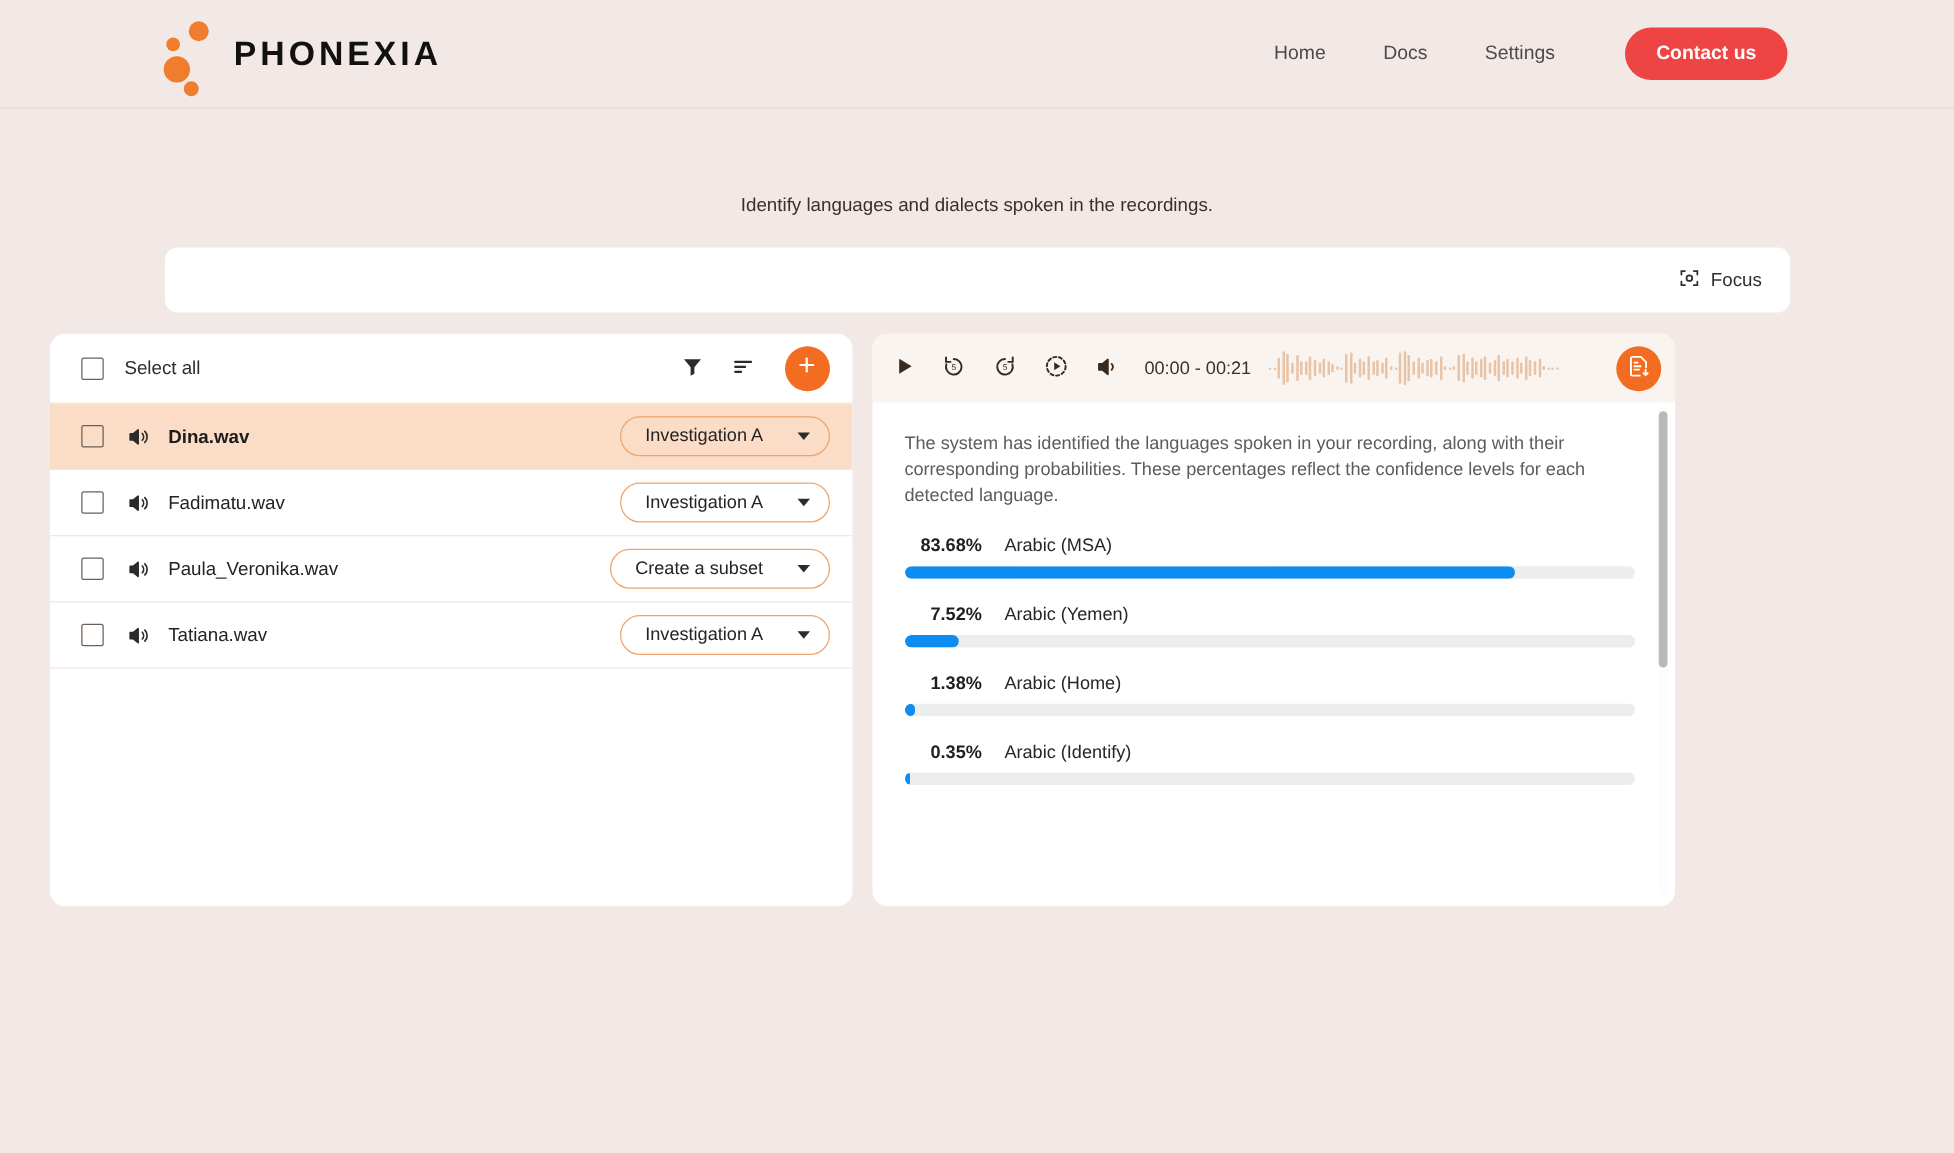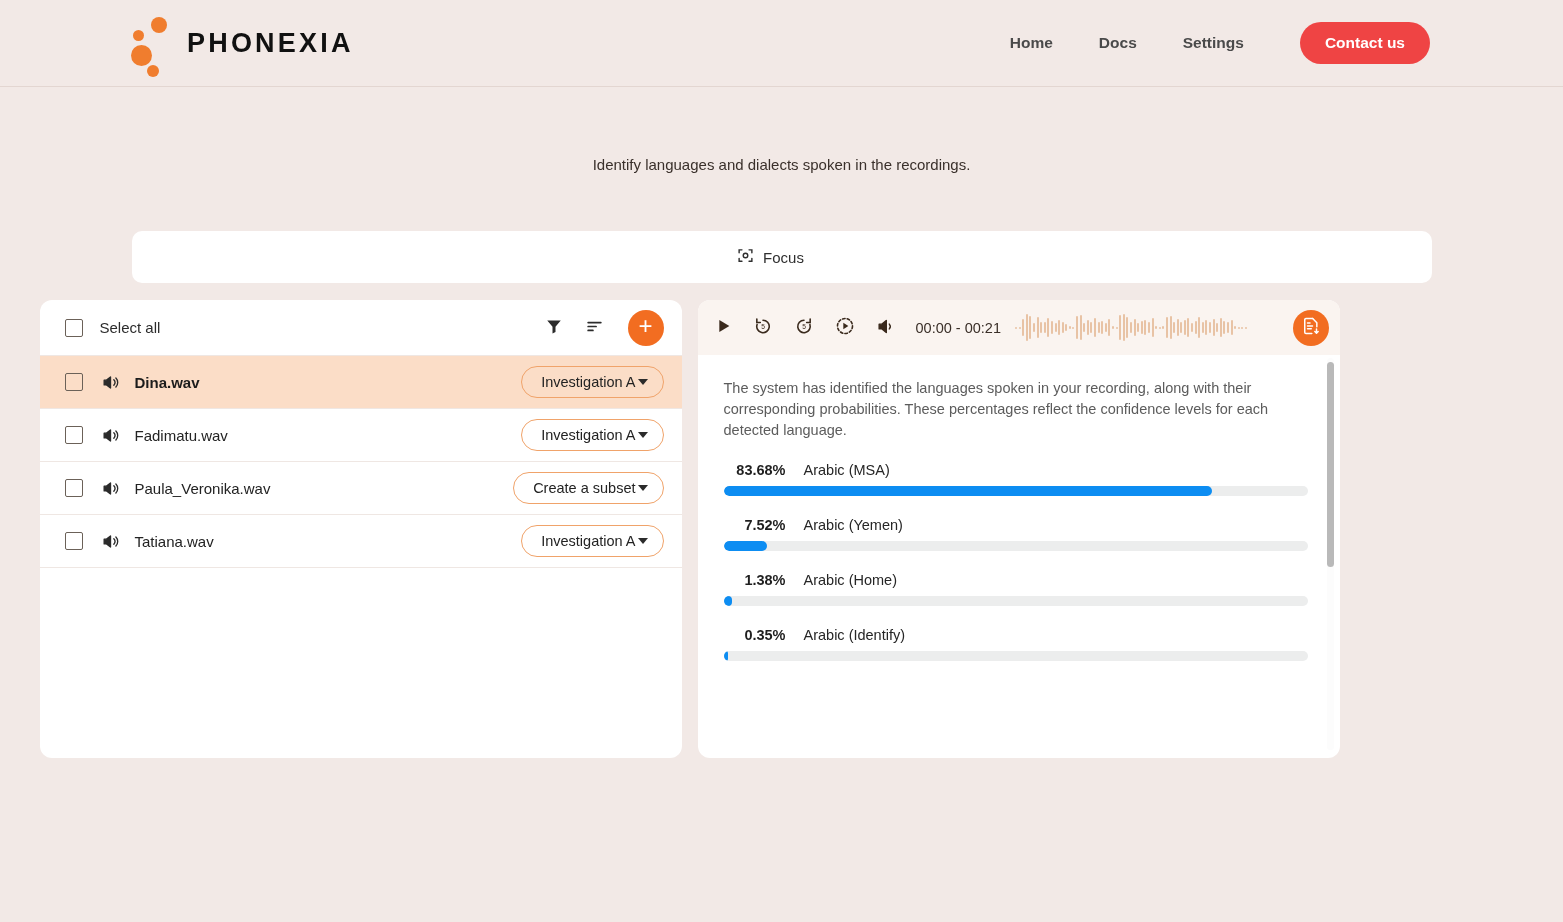--- a/index.html
+++ b/index.html
@@ -50,21 +50,21 @@
   }
   .nav {
     margin-left: auto;
     margin-right: 133px;
     display: flex;
     align-items: center;
     gap: 0px;
   }
   .nav a {
     font-size: 15.5px;
-    font-weight: bold;
+    font-weight: normal;
     color: #4a4a4a;
     text-decoration: none;
     padding: 0 23px;
     white-space: nowrap;
   }
   .contact-btn {
     margin-left: 33px;
     background: #ef4444;
     color: #fff;
     font-size: 15.5px;
@@ -86,28 +86,28 @@
     letter-spacing: -0.6px;
   }
   .page-sub {
     font-size: 15px;
     color: #3a302b;
     margin-top: 16px;
   }
 
   
   .focus-bar {
-    margin: 58px auto 0;
+    margin: 25px auto 0;
     width: 1300px;
     height: 52px;
     background: #fff;
     border-radius: 10px;
     display: flex;
     align-items: center;
-    justify-content: center;
+    justify-content: flex-end;
     padding-right: 22px;
   }
   .focus-btn {
     display: flex;
     align-items: center;
     gap: 9px;
     font-size: 15px;
     color: #2f2f2f;
     cursor: pointer;
     background: none; border: none; font-family: inherit;
@@ -196,21 +196,21 @@
   .spk { margin-left: 18px; flex: none; display:flex; }
   .pill {
     margin-left: auto;
     border: 1.4px solid #f0a36a;
     border-radius: 20px;
     background: transparent;
     height: 32px;
     padding: 0 15px 0 19px;
     display: flex;
     align-items: center;
-    gap: 2px;
+    gap: 27px;
     font-size: 14.5px;
     color: #232323;
     cursor: pointer;
     font-family: inherit;
     white-space: nowrap;
   }
   .caret {
     width: 0; height: 0;
     border-left: 5px solid transparent;
     border-right: 5px solid transparent;

